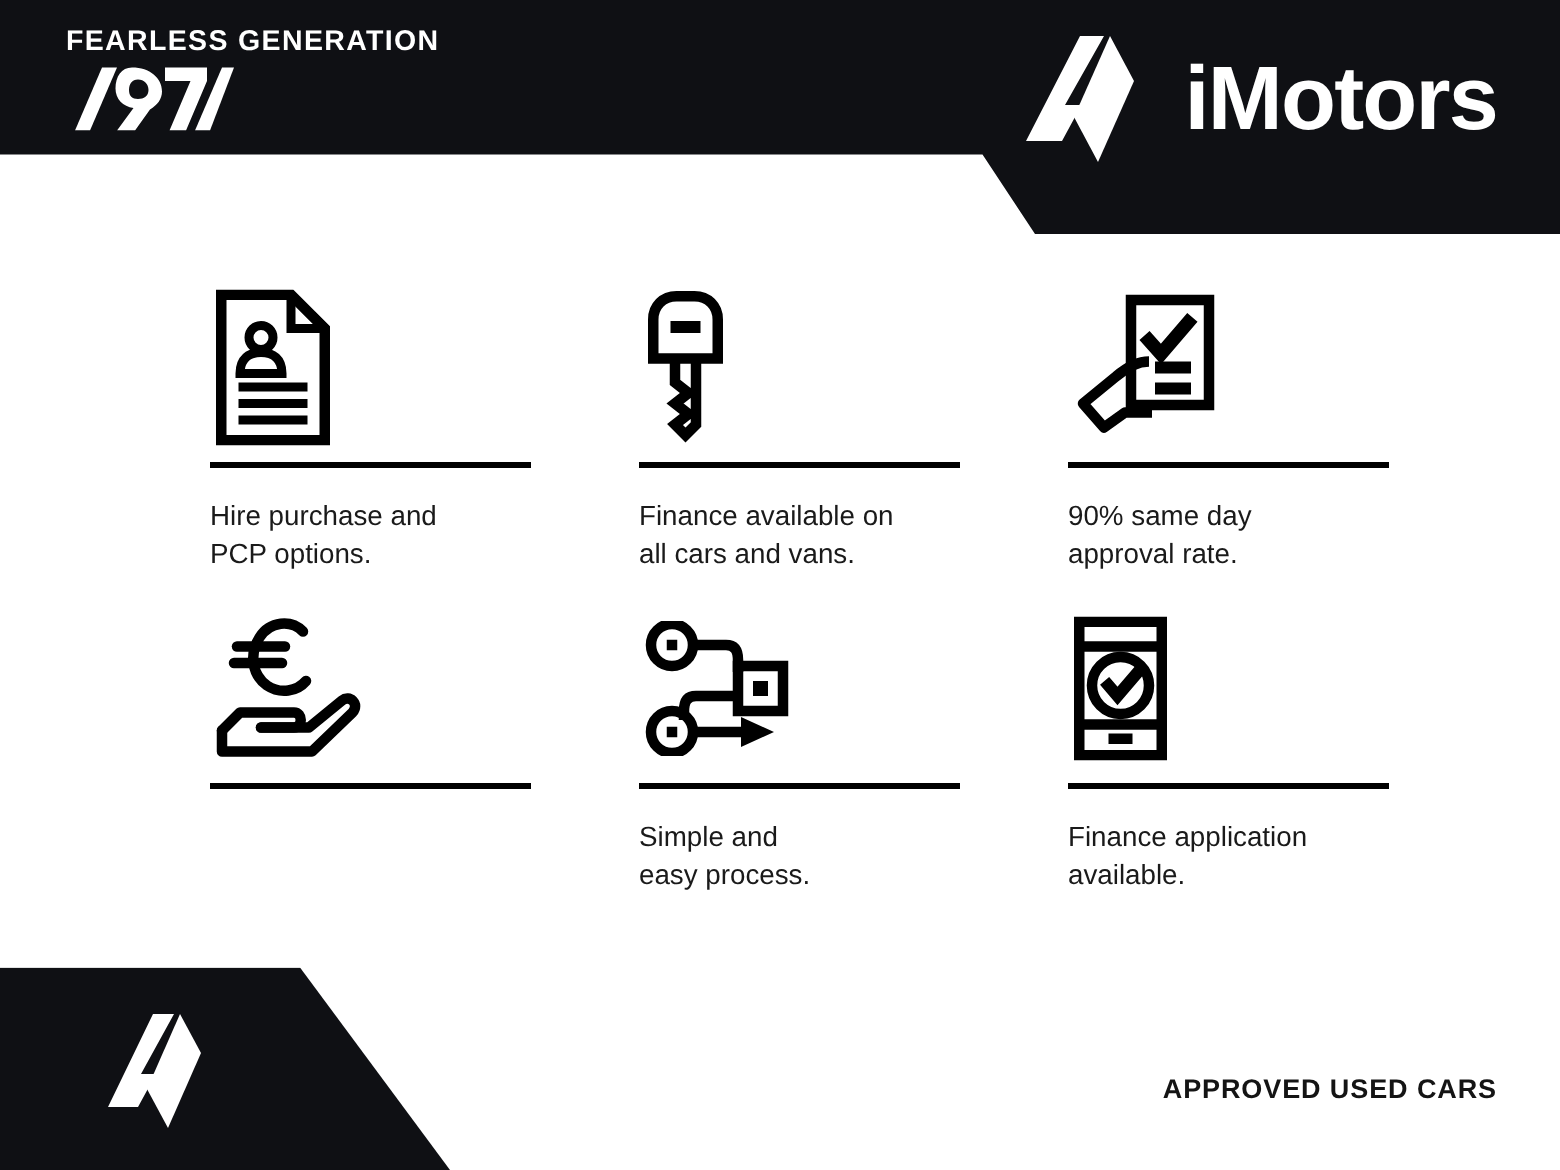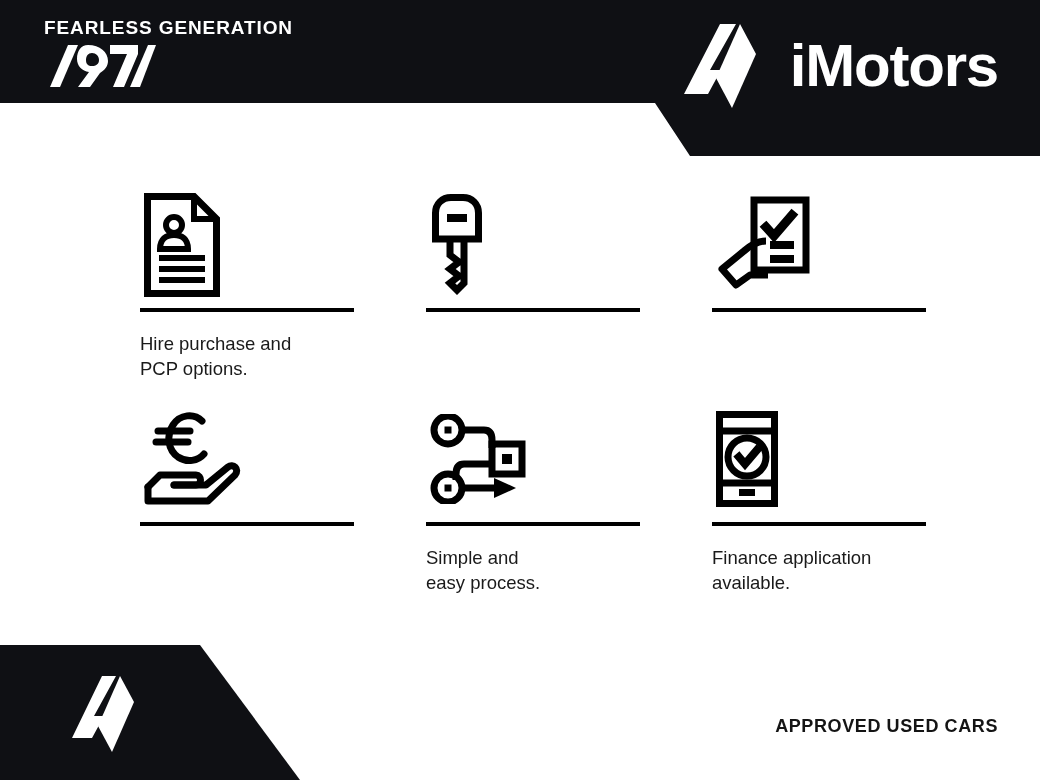--- a/index.html
+++ b/index.html
@@ -213,35 +213,39 @@
         <div class="icon-box">
           <svg width="54" height="104" viewBox="0 0 54 104" aria-hidden="true">
             <g fill="none" stroke="#000000" stroke-width="7">
               <path d="M5.5,20 C5.5,11 12,4.5 21,4.5 H33 C42,4.5 48.5,11 48.5,20 V46 H5.5 Z"></path>
               <rect x="17" y="21" width="20" height="8" fill="#000000" stroke="none"></rect>
               <path d="M20,46 V62 L29,69 L20,76 L29,83 L20,90 L27,97 L34,90 V46"></path>
             </g>
           </svg>
         </div>
         <div class="divider"></div>
+        <div class="cell-text">Finance available on
+all cars and vans.</div>
       </div>
 
       <div class="cell">
         <div class="icon-box">
           <svg width="96" height="100" viewBox="0 0 96 100" aria-hidden="true">
             <g fill="none" stroke="#000000" stroke-width="7">
               <rect x="38" y="5" width="52" height="70"></rect>
               <polyline points="50,32 58,41 76,20" stroke-width="9" stroke-linecap="square" stroke-linejoin="miter"></polyline>
               <line x1="54" y1="50" x2="78" y2="50" stroke-width="8"></line>
               <line x1="54" y1="64" x2="78" y2="64" stroke-width="8"></line>
               <path d="M50,46 C42,46 35,50 28,56 L6,74 L20,90 L34,80 H52" stroke-linejoin="round"></path>
             </g>
           </svg>
         </div>
         <div class="divider"></div>
+        <div class="cell-text">90% same day
+approval rate.</div>
       </div>
 
     </div>
 
     <div class="grid-row">
 
       <div class="cell">
         <div class="icon-box">
           <svg width="98" height="100" viewBox="0 0 98 100" aria-hidden="true">
             <g fill="none" stroke="#000000" stroke-width="7" stroke-linecap="round">

